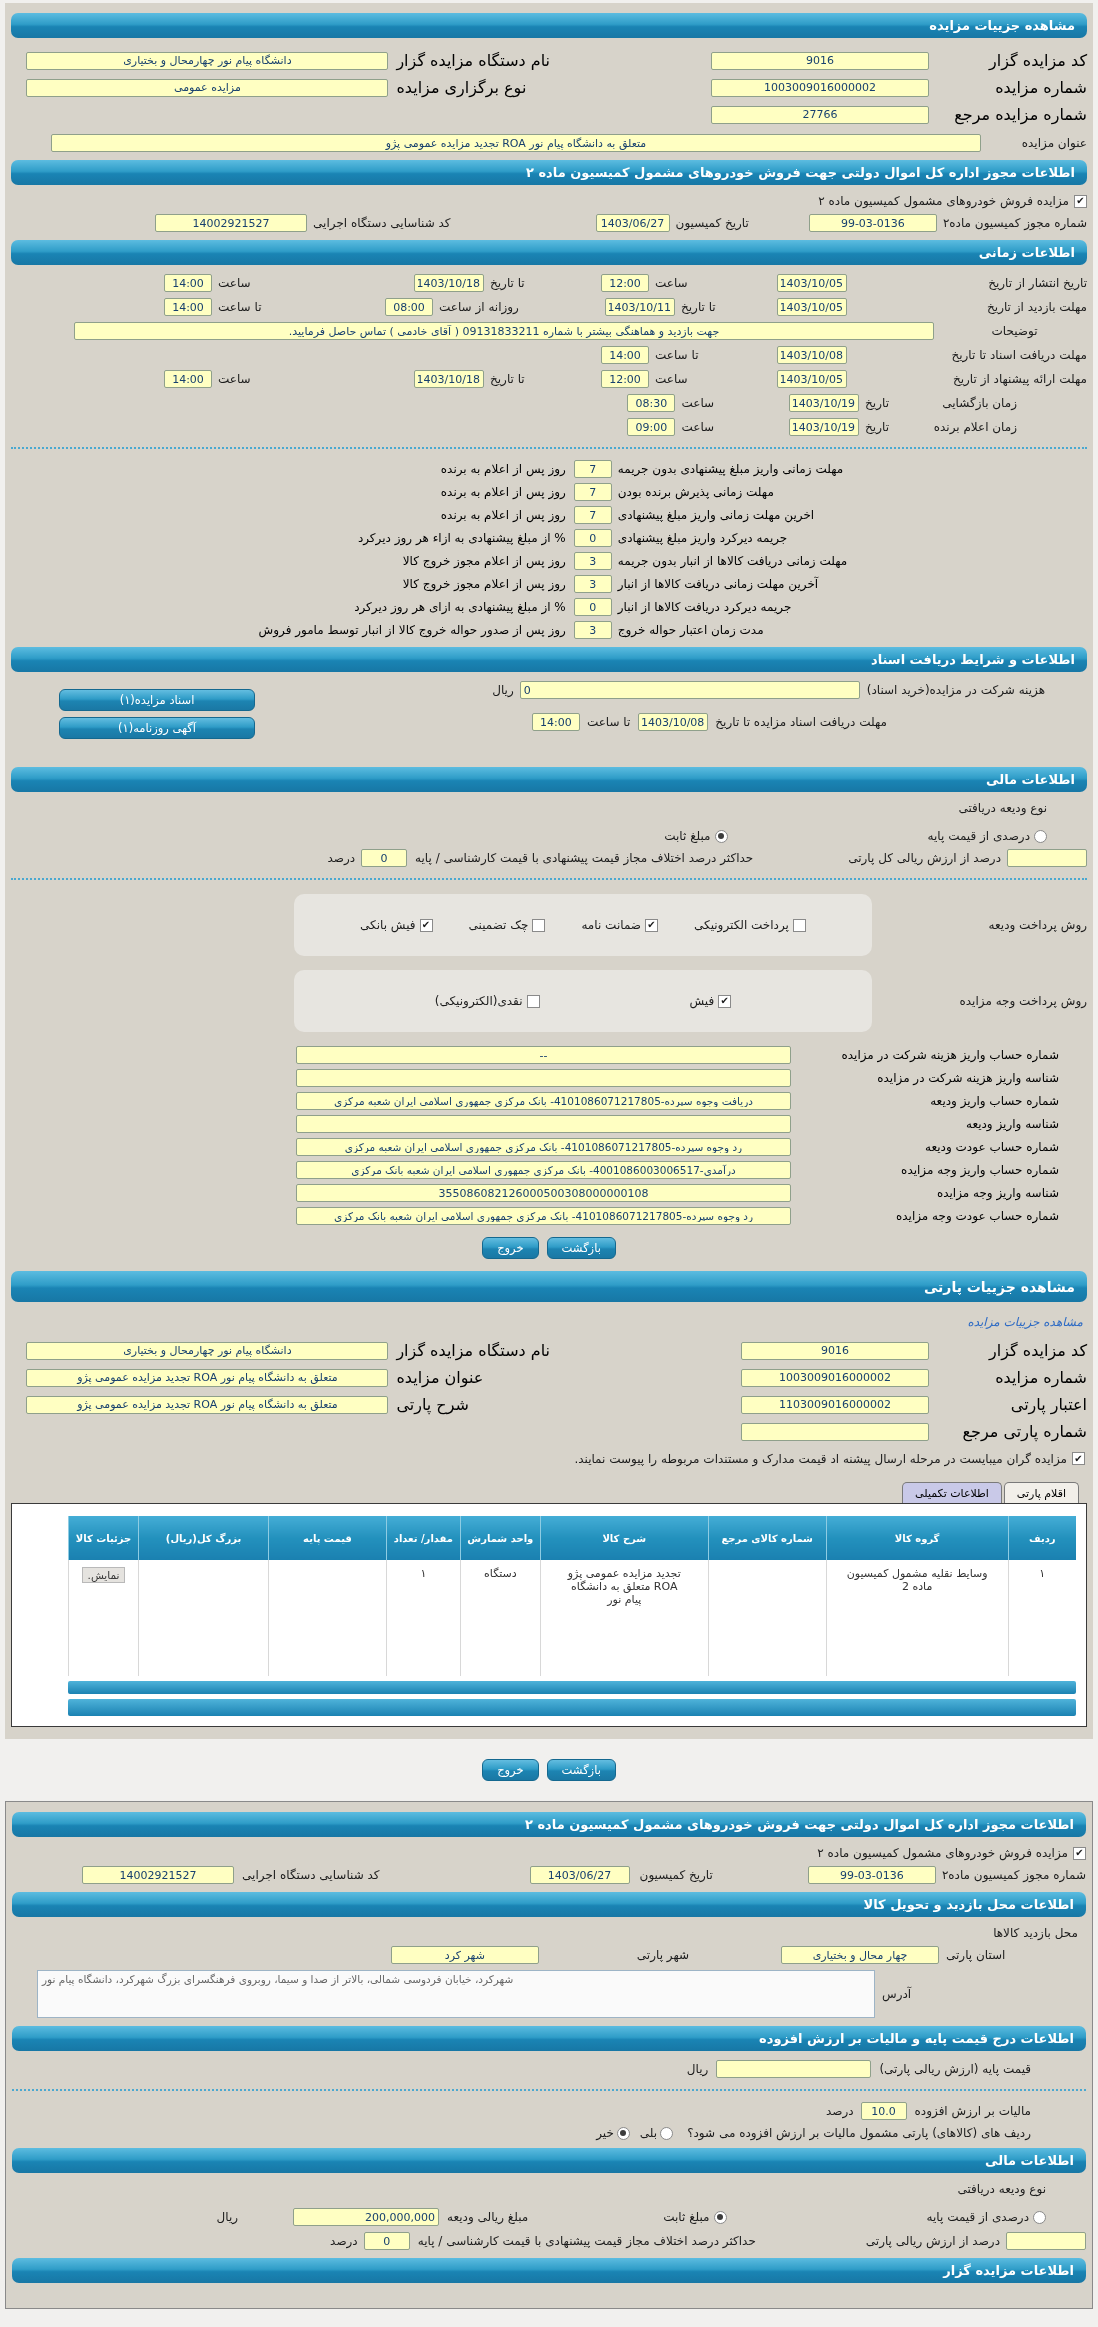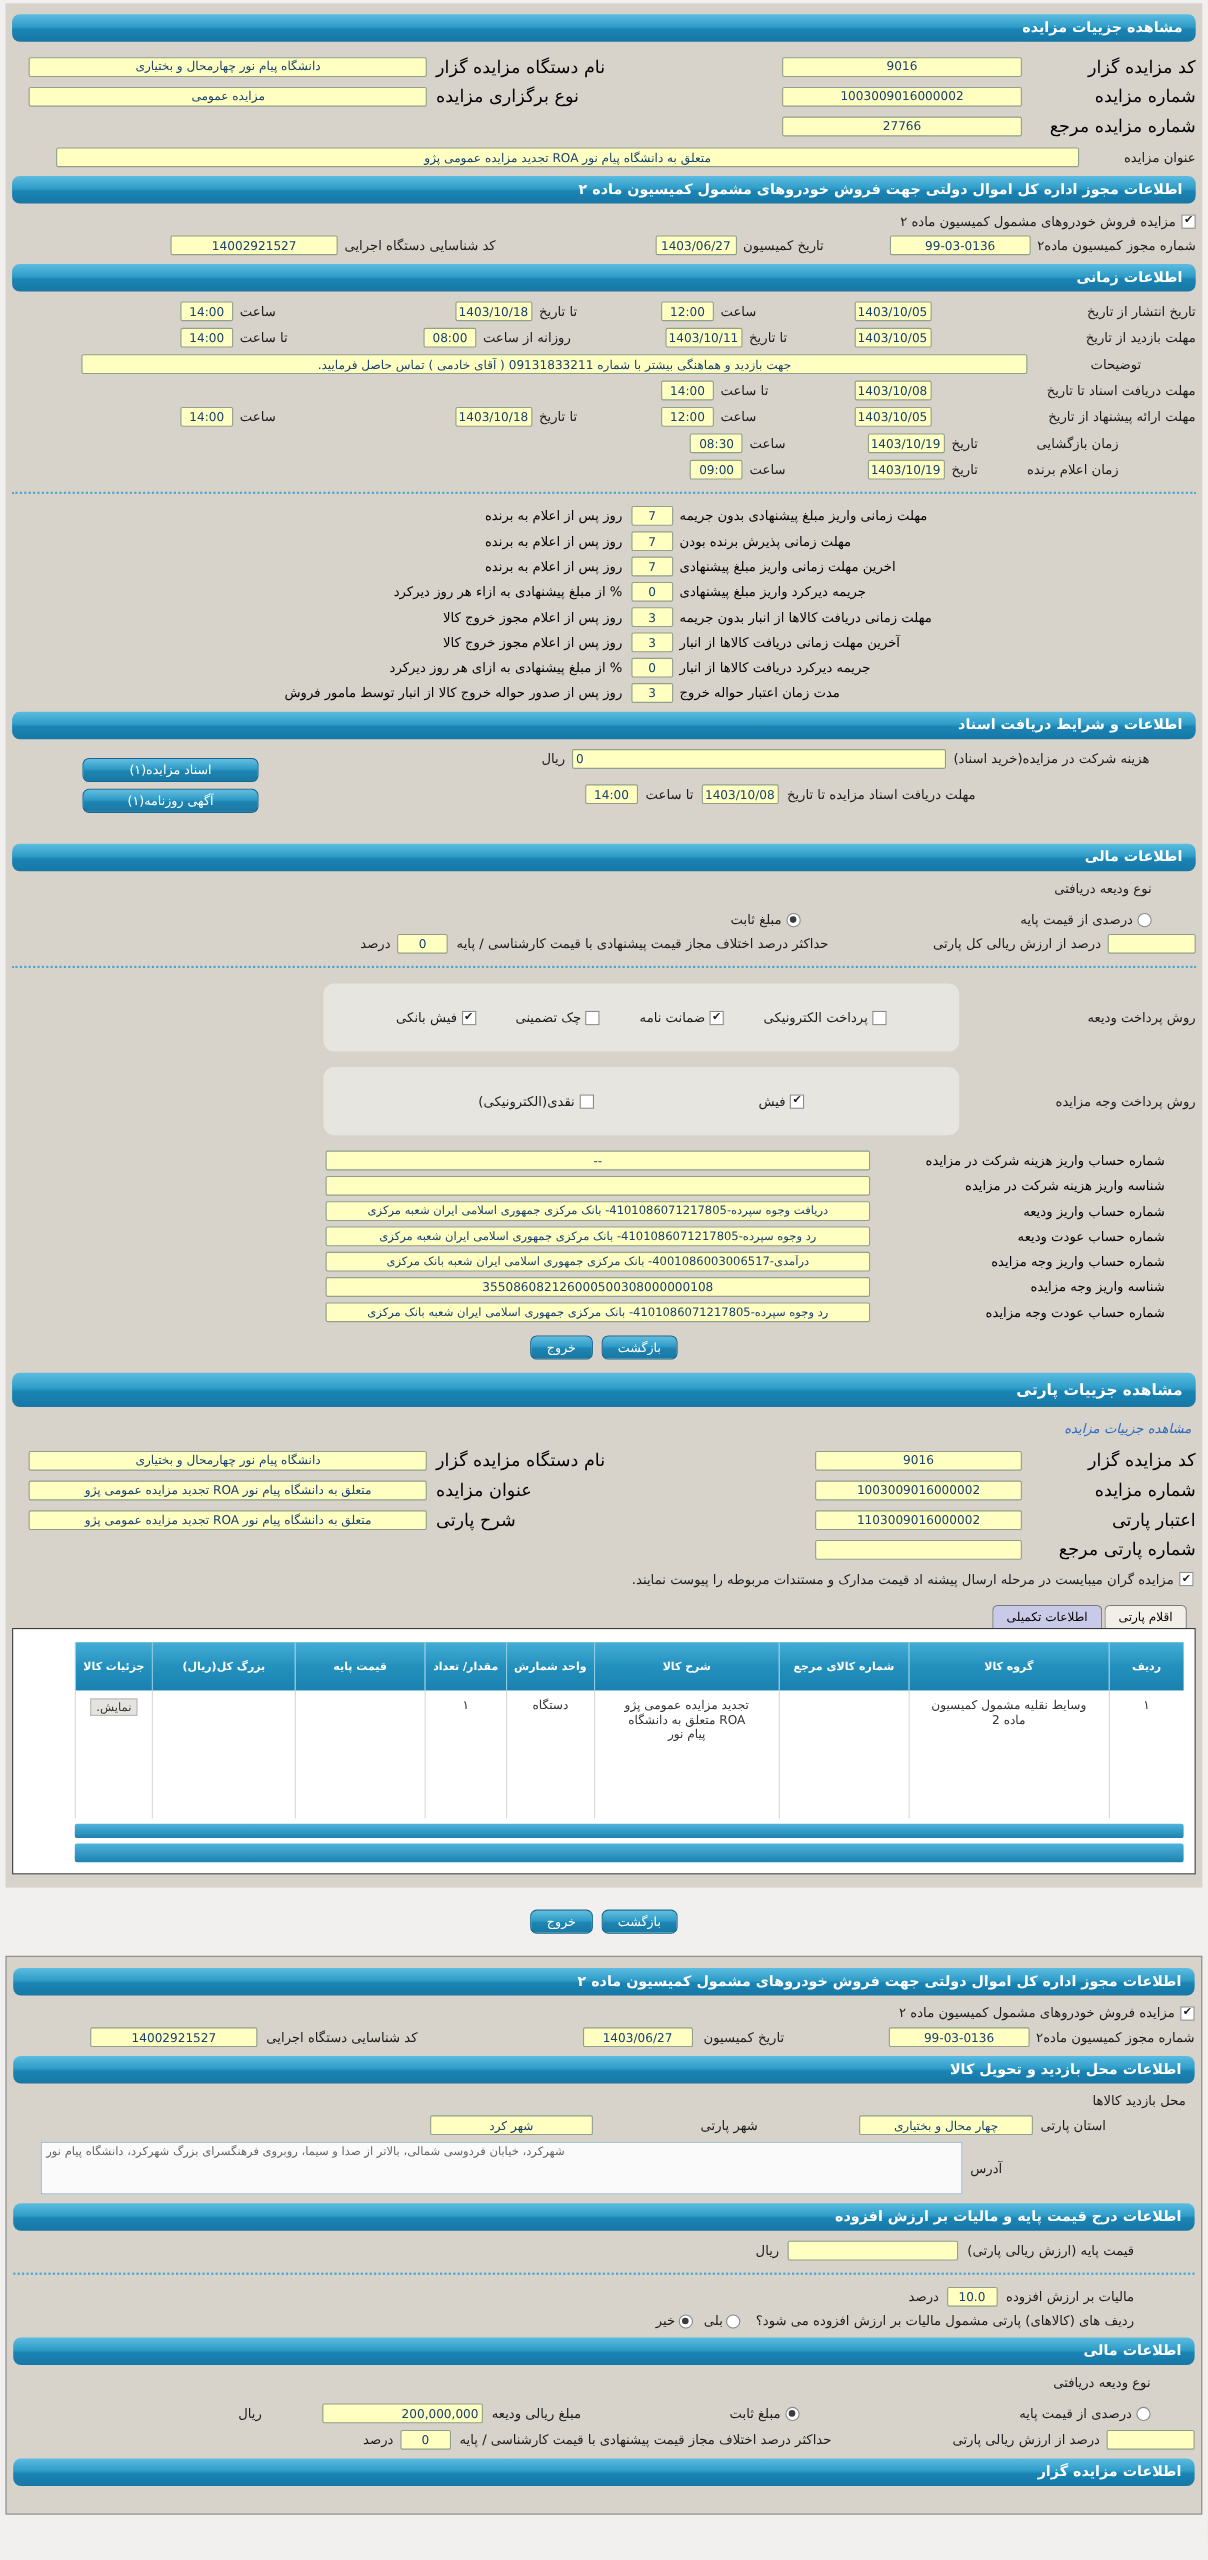--- a/index.html
+++ b/index.html
@@ -35,21 +35,21 @@
   .trow .tr1{text-align:right;padding-left:6px;white-space:nowrap;}
   .t4a{grid-template-columns:240px 72px 126px 50px 115px 72px 200px 50px;}
   .t4b{grid-template-columns:240px 72px 100px 72px 170px 50px 171px 50px;}
   .t2{grid-template-columns:240px 72px 126px 50px;}
   .dl-row{display:grid;grid-template-columns:1fr 40px 1.18fr;align-items:center;margin:5px 0;font-size:12px;}
   .dl-label{text-align:left;padding-left:6px;white-space:nowrap;}
   .dl-suffix{text-align:right;padding-right:6px;white-space:nowrap;}
   .btn{background:linear-gradient(to bottom,#63bde0 0%,#2f9cc7 45%,#1d84b2 55%,#1a78a4 100%);color:#fff;
     border:1px solid #14688f;border-radius:6px;font-size:11.5px;font-family:inherit;padding:3px 14px;cursor:pointer;}
   .btn-row{display:flex;justify-content:center;gap:8px;margin:12px 0;}
-  .side-btn{display:block;width:160px;margin:6px 16px;text-align:center;padding:3px 6px;}
+  .side-btn{display:block;width:196px;margin:6px 0;text-align:center;padding:3px 6px;}
   .pay-box{background:#e7e5e0;border-radius:10px;width:578px;min-height:62px;display:flex;align-items:center;
     justify-content:center;font-size:12px;}
   .chk-item{display:inline-flex;align-items:center;gap:4px;}
   .acct-row{display:flex;align-items:center;margin:5px 0;font-size:12px;padding-right:28px;}
   .acct-row .lbl{width:262px;padding-left:6px;}
   .party-link{color:#2e6bc4;font-style:italic;font-size:12px;margin:4px 4px 8px;cursor:pointer;display:inline-block;}
   .check-line{display:flex;align-items:flex-start;gap:5px;font-size:12px;margin:7px 2px;color:#1c1c1c;}
   .tabs{display:flex;padding:0 8px;margin-top:16px;}
   .tab{border:1px solid #7a7a7a;border-bottom:none;border-radius:5px 5px 0 0;padding:4px 12px 3px;font-size:11px;
     background:#f2efe9;cursor:pointer;position:relative;z-index:2;}
@@ -319,20 +319,24 @@
       <span class="lbl">شماره حساب واریز هزینه شرکت در مزایده</span>
       <input class="ybox" style="width: 495px;" readonly="" value="--">
     </div>
     <div class="acct-row">
       <span class="lbl">شناسه واریز هزینه شرکت در مزایده</span>
       <input class="ybox" style="width: 495px;" readonly="" value="">
     </div>
     <div class="acct-row">
       <span class="lbl">شماره حساب واریز ودیعه</span>
       <input class="ybox" style="width: 495px; font-size: 10.5px;" readonly="" value="دریافت وجوه سپرده-4101086071217805- بانک مرکزی جمهوری اسلامی ایران شعبه مرکزی">
+    </div>
+    <div class="acct-row">
+      <span class="lbl">شناسه واریز ودیعه</span>
+      <input class="ybox" style="width: 495px;" readonly="" value="">
     </div>
     <div class="acct-row">
       <span class="lbl">شماره حساب عودت ودیعه</span>
       <input class="ybox" style="width: 495px; font-size: 10.5px;" readonly="" value="رد وجوه سپرده-4101086071217805- بانک مرکزی جمهوری اسلامی ایران شعبه مرکزی">
     </div>
     <div class="acct-row">
       <span class="lbl">شماره حساب واریز وجه مزایده</span>
       <input class="ybox" style="width: 495px; font-size: 10.5px;" readonly="" value="درآمدی-4001086003006517- بانک مرکزی جمهوری اسلامی ایران شعبه بانک مرکزی">
     </div>
     <div class="acct-row">

